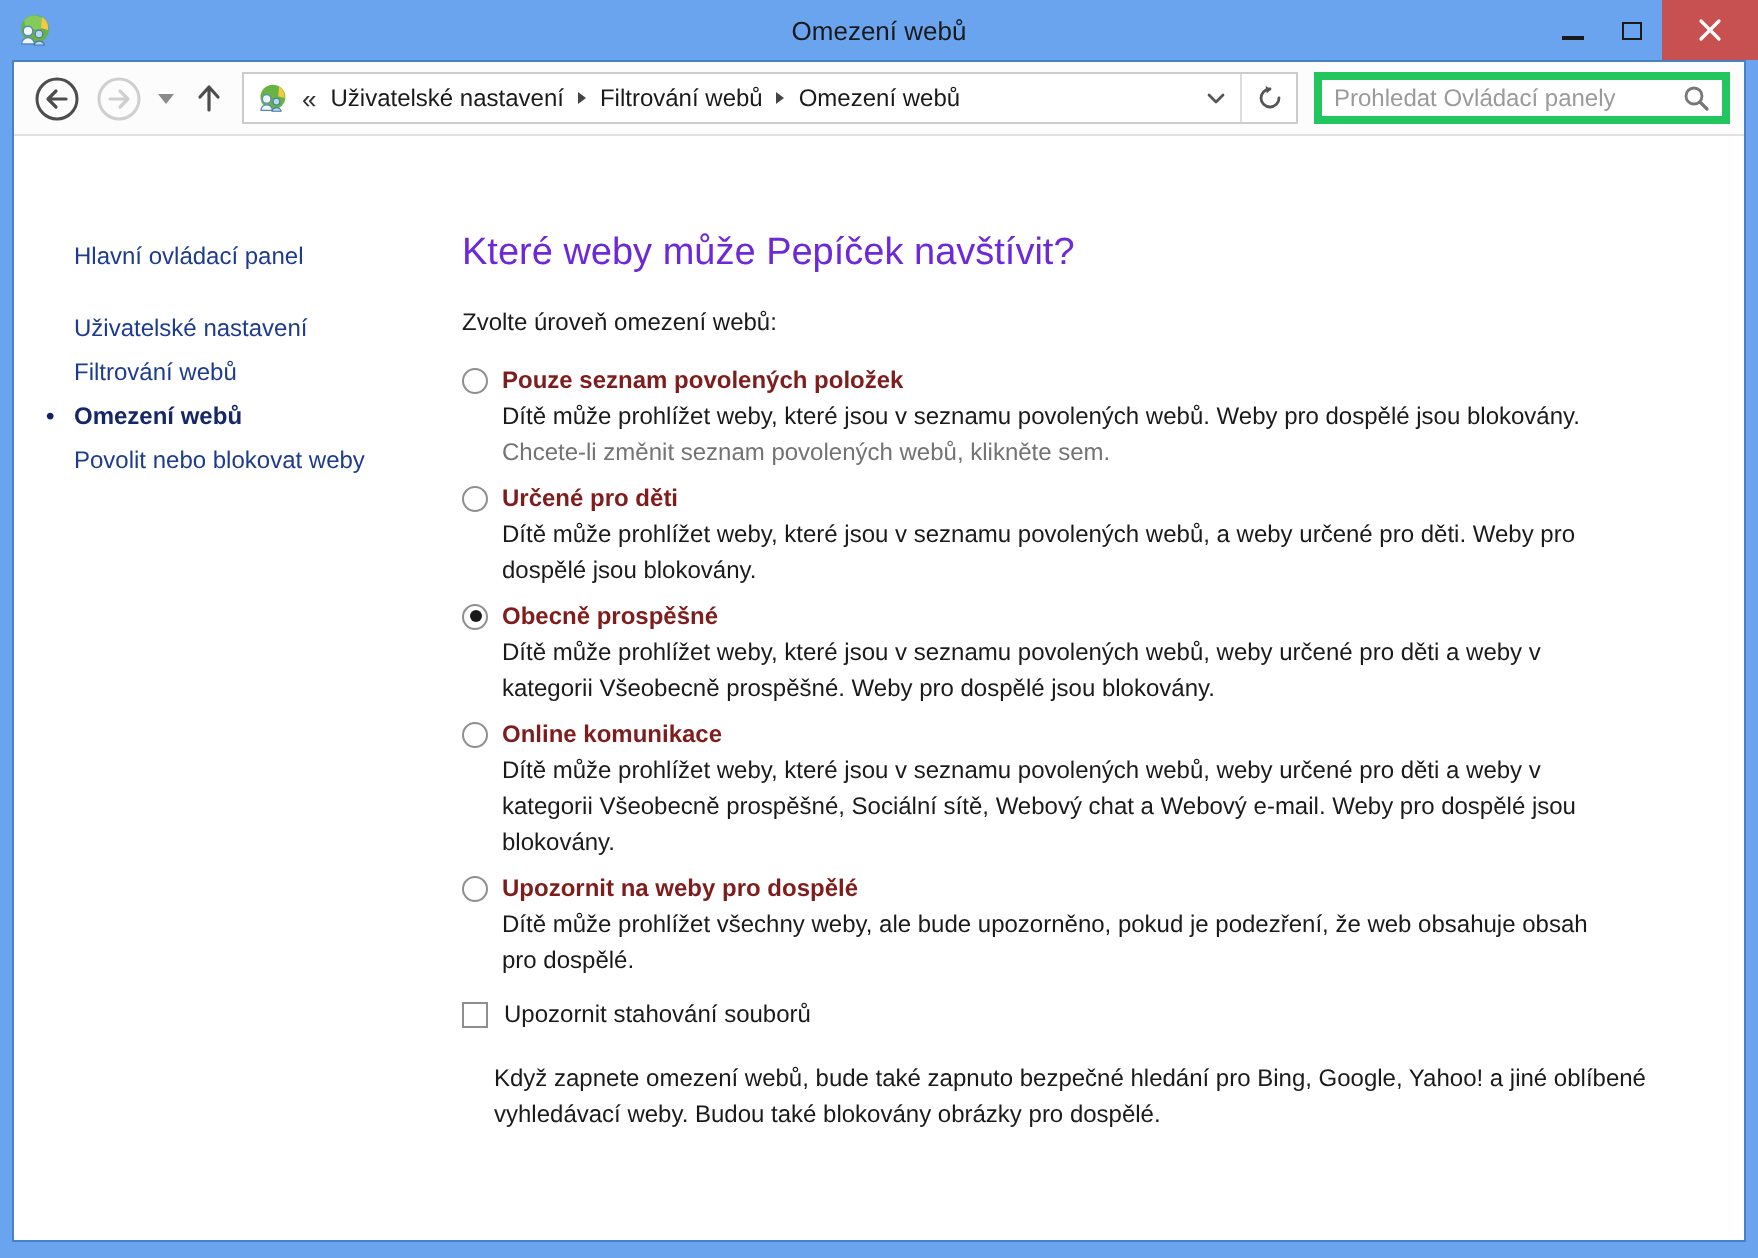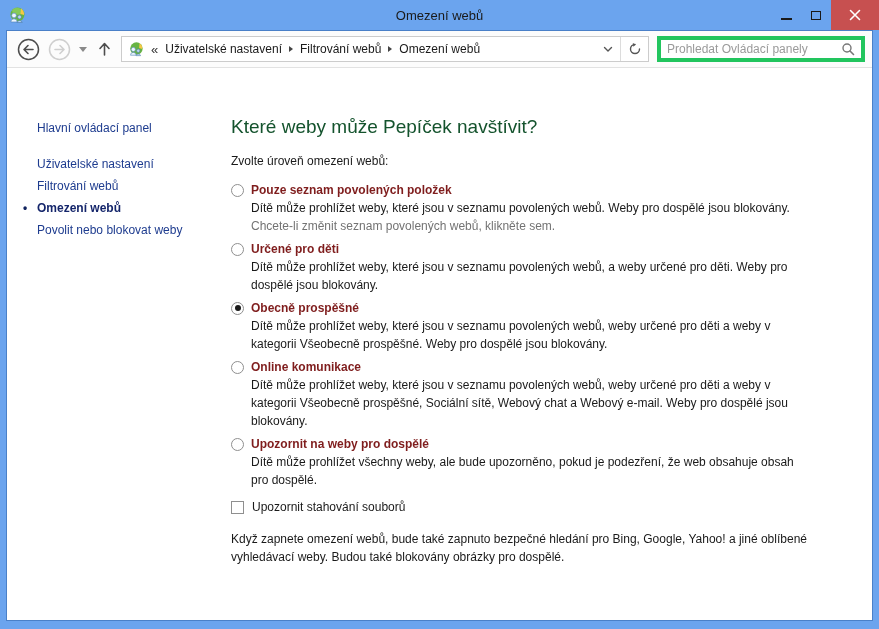--- a/index.html
+++ b/index.html
@@ -74,42 +74,42 @@
   .side-item {
     display:flex; align-items:center; font-size:12px; line-height:16px;
     color:#1e3c8f; margin-bottom:6px; cursor:pointer; white-space:nowrap;
   }
   .side-item .bullet { width:22px; flex:0 0 auto; color:#10235e; font-size:12px; visibility:hidden; margin-left:-22px; text-align:left; padding-left:8px; }
   .side-item.gap-after { margin-bottom:20px; }
   .side-item.active { font-weight:bold; color:#15266b; }
   .side-item.active .bullet { visibility:visible; }
 
   .main { position:absolute; left:224px; top:48px; width:626px; }
-  .page-heading { font-size:19px; font-weight:400; color:#14532d; margin-bottom:14px; }
+  .page-heading { font-size:19px; font-weight:400; color:#6d28d9; margin-bottom:14px; }
   .choose-label { font-size:12px; color:#1a1a1a; margin-bottom:11px; line-height:18px; }
 
   .option { margin-bottom:5px; }
   .option-head { display:flex; align-items:center; gap:7px; line-height:18px; cursor:default; }
   .radio {
     width:13px; height:13px; border:1px solid #8f8f8f; border-radius:50%;
     background:#fff; flex:0 0 auto; position:relative;
   }
   .radio.checked::after {
     content:""; position:absolute; left:2.5px; top:2.5px; width:6px; height:6px;
     border-radius:50%; background:#1a1a1a;
   }
   .option-label { font-size:12px; color:#7f1d1d;font-weight:bold; }
   .option-desc { margin-left:20px; width:562px; font-size:12px; color:#1a1a1a; line-height:18px; }
   .option-link { margin-left:20px; font-size:12px; color:#737373; line-height:18px; cursor:pointer; width:562px; }
 
   .checkbox-row { margin-top:11px; display:flex; align-items:center; gap:8px; }
   .checkbox { width:13px; height:13px; border:1px solid #8f8f8f; background:#fff; flex:0 0 auto; }
   .checkbox-label { font-size:12px; color:#1a1a1a; }
 
-  .footer-note { margin-top:16px; width:622px; font-size:12px; color:#1a1a1a; line-height:18px; }
+  .footer-note { margin-top:16px; width:622px; font-size:12px; color:#1a1a1a; line-height:18px;margin-left:16px; }
 </style>
 </head>
 <body>
 
 <div class="window">
 
   <div class="titlebar">
     <svg class="app-icon" viewBox="0 0 18 18">
       <circle cx="9.5" cy="8.5" r="7" fill="#67b443"></circle>
       <path d="M4 4 A7 7 0 0 1 15 5 L12 9 L5 8 Z" fill="#8fd05f" opacity="0.8"></path>

